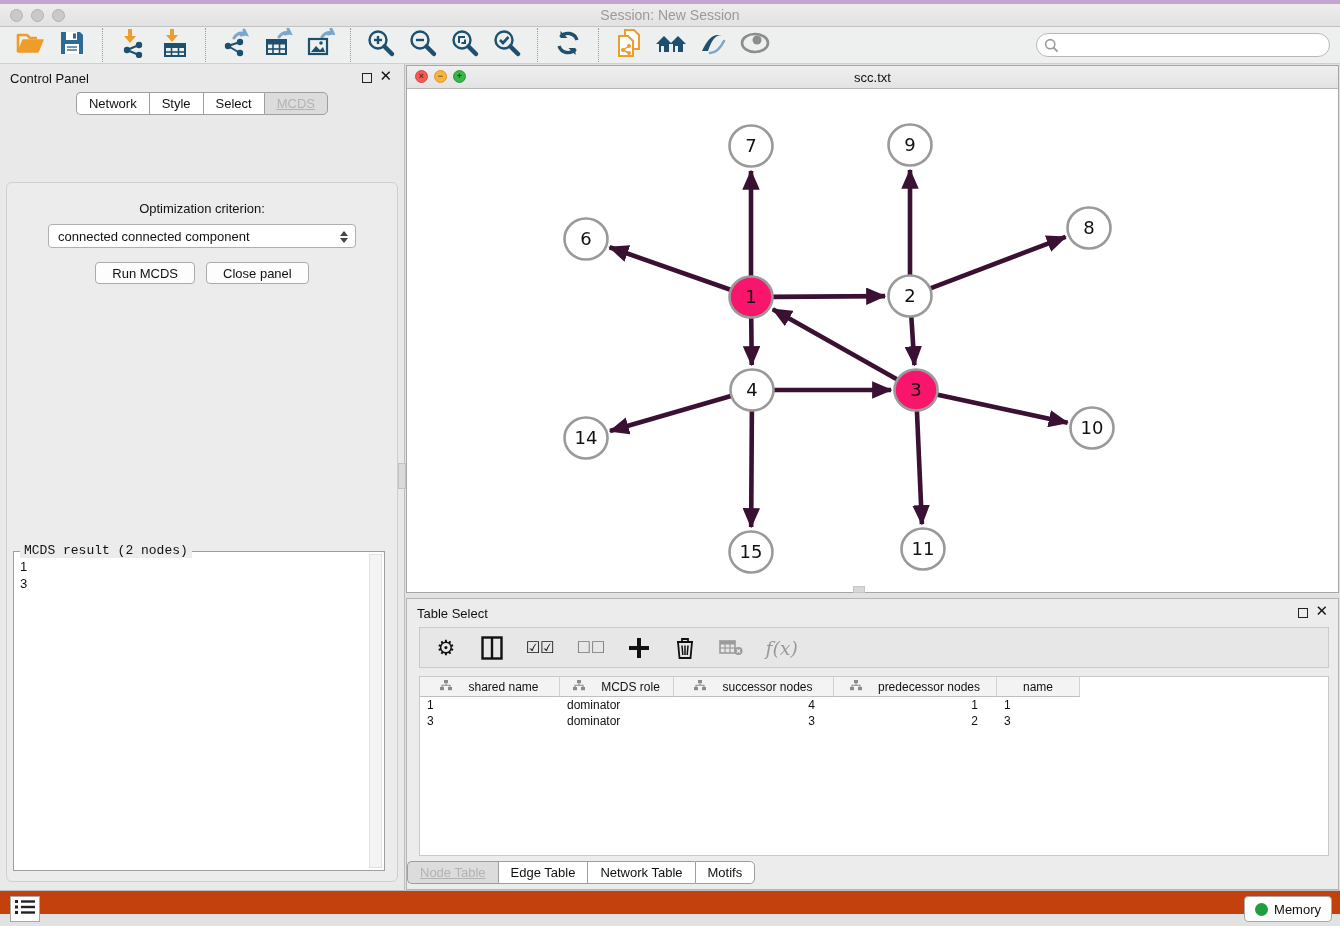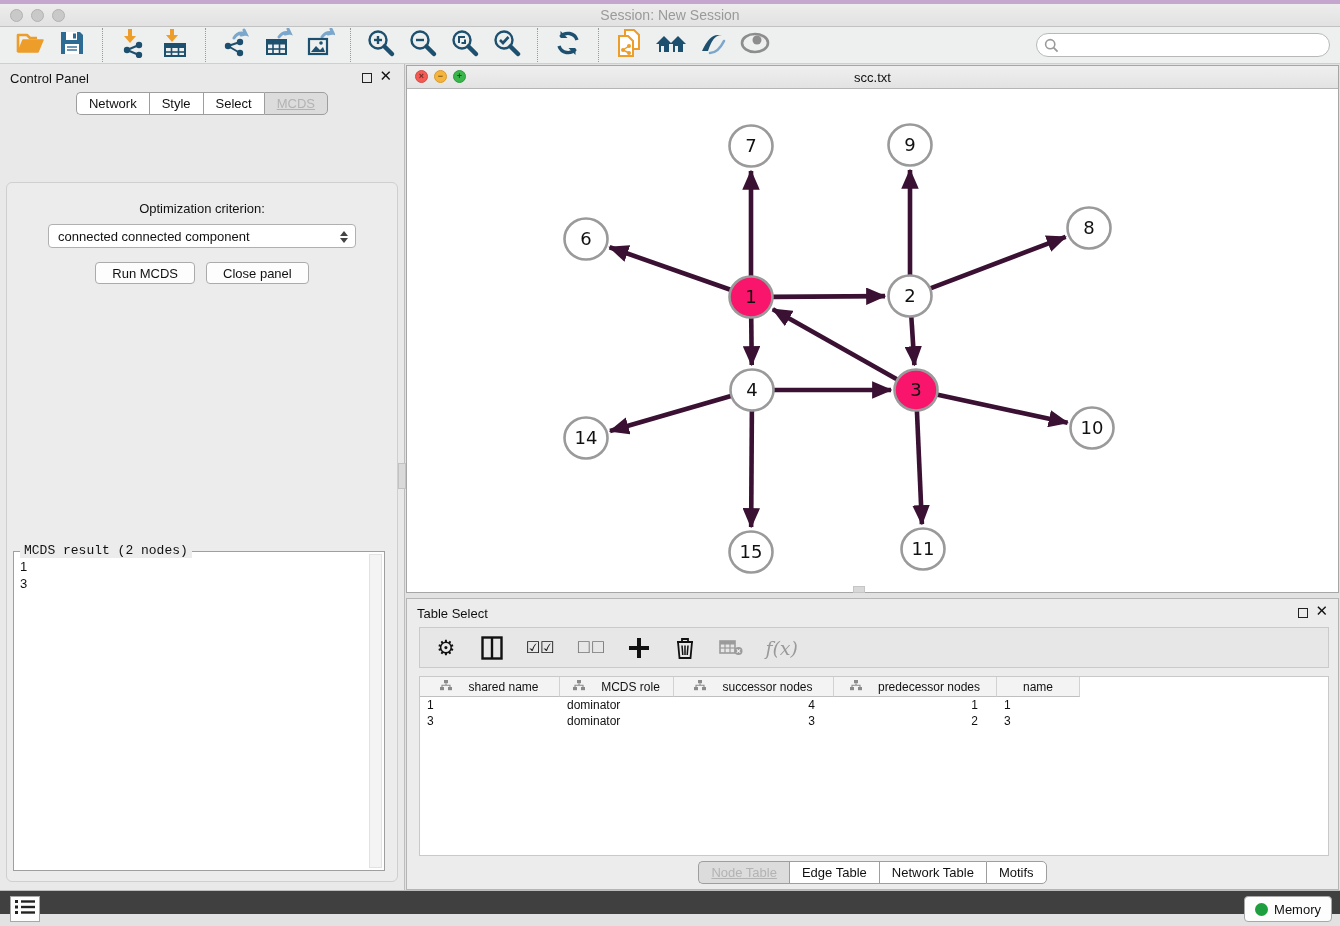--- a/index.html
+++ b/index.html
@@ -97,24 +97,24 @@
 
   .tp-table { position:absolute; left:12px; right:9px; top:77px; bottom:33px; background:#fff;
               border:1px solid #c9c9c9; overflow:hidden; }
   .thead { display:flex; height:20px; }
   .th { background:#f3f3f3; border-right:1px solid #d2d2d2; border-bottom:1px solid #bfbfbf;
         display:flex; align-items:center; justify-content:center; gap:16px; font-size:12px; color:#111; }
   .tr { display:flex; height:16px; }
   .td { font-size:12px; color:#111; display:flex; align-items:center; }
   .td.al { justify-content:flex-start; padding-left:7px; }
   .td.ar { justify-content:flex-end; padding-right:19px; }
-  .tp-tabs { position:absolute; left:0; right:0; bottom:5px; display:flex; justify-content:center; }
+  .tp-tabs { position:absolute; left:0; right:0; bottom:5px; display:flex; justify-content:flex-start; }
 
   
-  .statusbar { position:absolute; left:0; top:890px; width:1340px; height:24px; background:#404040;
+  .statusbar { position:absolute; left:0; top:890px; width:1340px; height:24px; background:#c2410c;
                border-top:1px solid #bdbdbd; }
   .list-btn { position:absolute; left:10px; top:5px; width:30px; height:26px; background:#fdfdfd;
               border:1px solid #a8a8a8; display:flex; align-items:center; justify-content:center; }
   .memory-btn { position:absolute; right:8px; top:5px; height:26px; background:#fdfdfd;
                 border:1px solid #a8a8a8; border-radius:4px; display:flex; align-items:center;
                 gap:6px; padding:0 10px; font-size:13px; color:#111; }
   .mem-dot { width:13px; height:13px; border-radius:50%; background:#1e9e3e; }
 </style>
 </head>
 <body>

